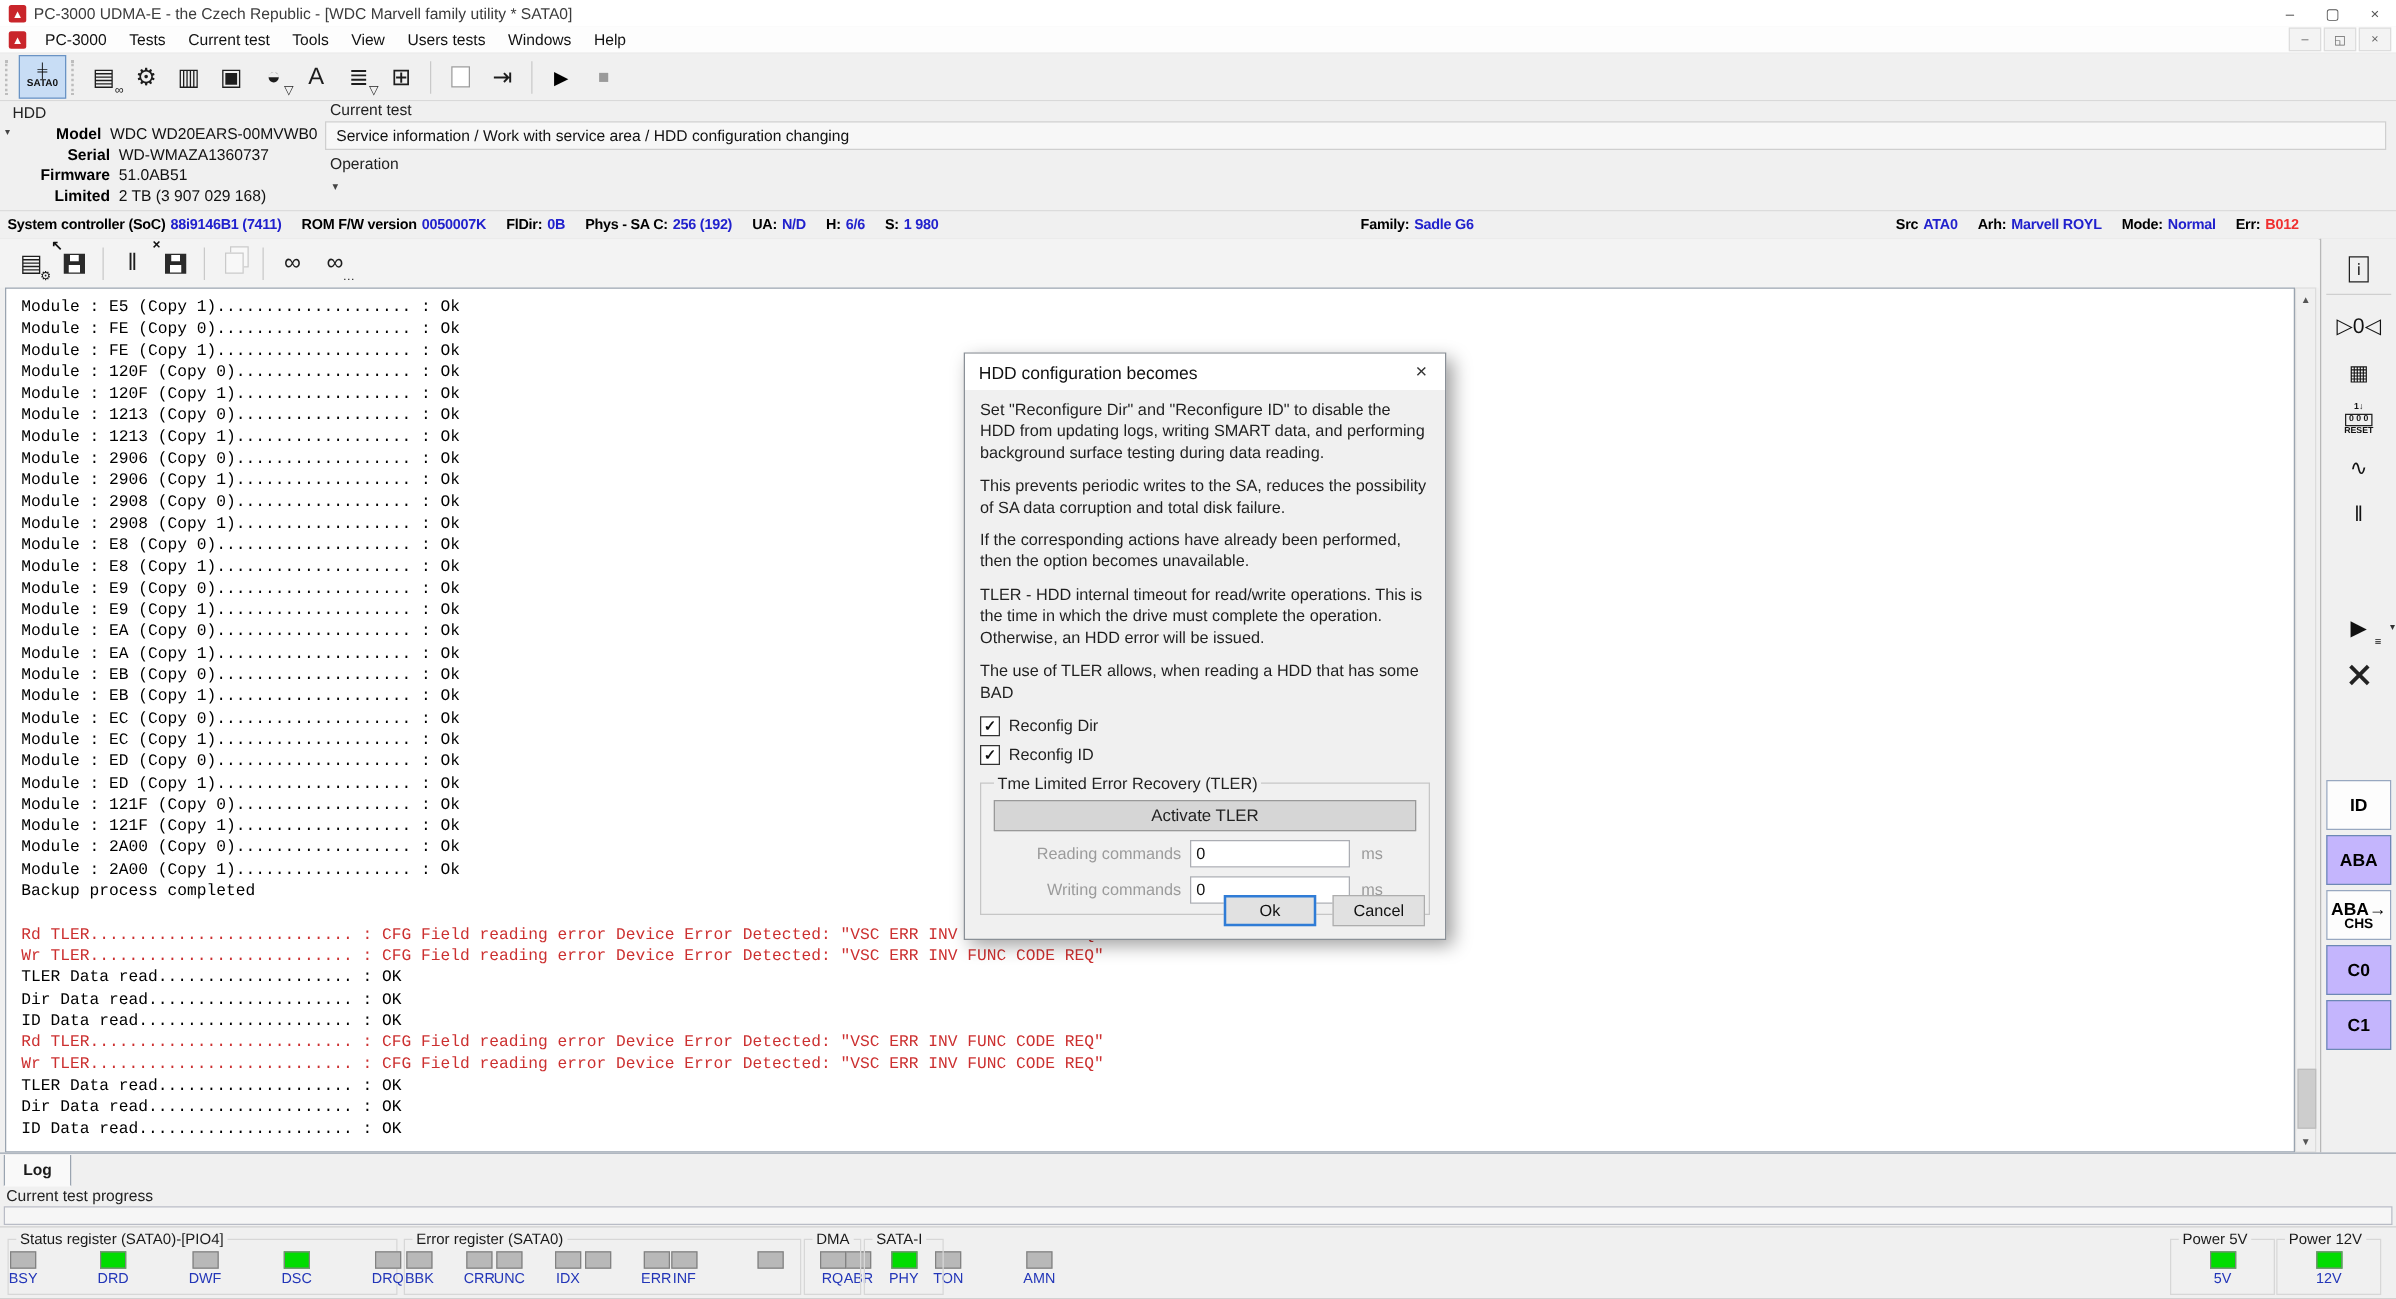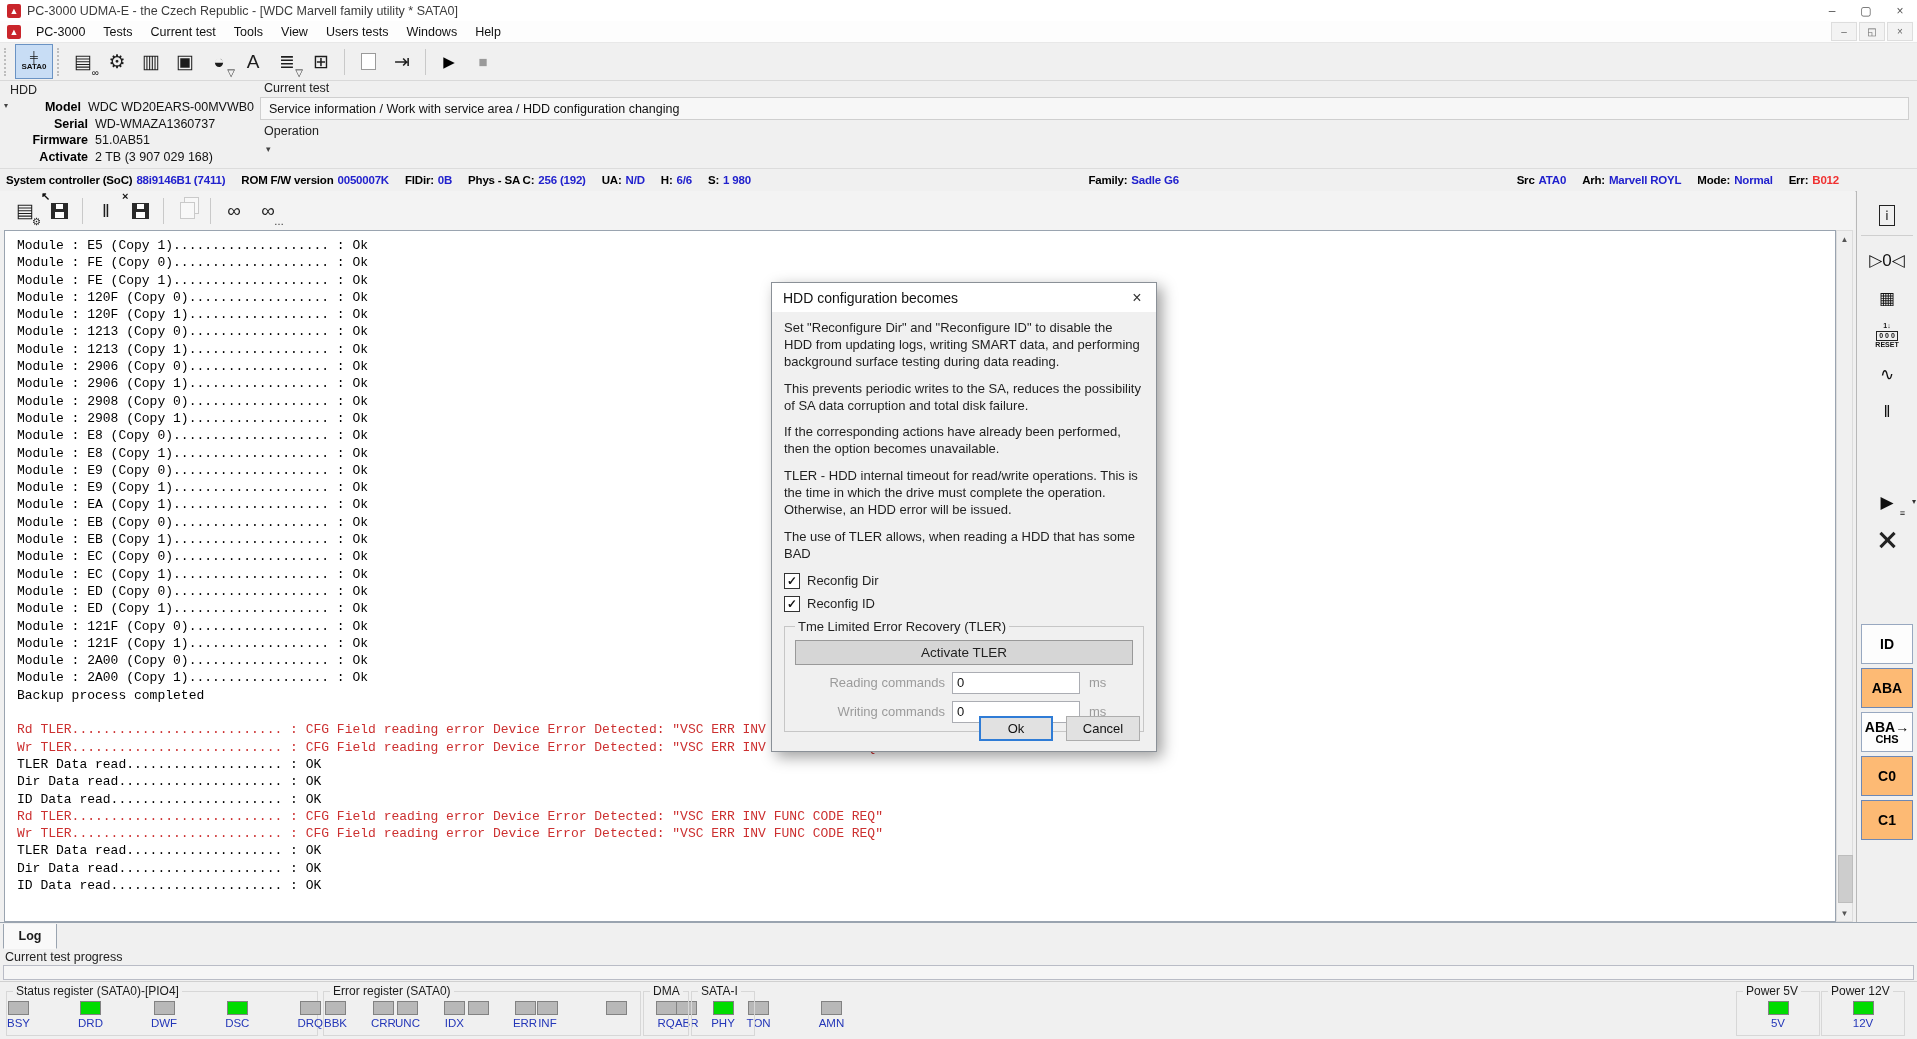--- a/index.html
+++ b/index.html
@@ -94,21 +94,21 @@
        font-size:17px;color:#111;position:relative;}
   .ric .sub{position:absolute;right:2px;bottom:-2px;font-size:9px;}
   .ric .caret{position:absolute;right:-9px;top:9px;font-size:8px;color:#333;}
   .ric.boxed>span{border:1.5px solid #222;padding:0 5px 1px 5px;font-size:13px;}
   .rdivider{height:1px;background:#cfcfcf;margin:6px 4px;}
   .reset-ic{text-align:center;font-size:7px;font-weight:bold;line-height:1.25;color:#111;}
   .reset-ic .mid{border:1px solid #222;padding:0 2px;display:inline-block;font-size:7px;}
   .rbtn{width:52px;height:40px;margin:4px auto 0 auto;display:flex;flex-direction:column;align-items:center;
         justify-content:center;font-weight:bold;font-size:14px;line-height:14px;border:1px solid #98a8c0;
         background:#fdfdfd;color:#000;box-sizing:border-box;}
-  .rbtn.blue{background:#fdba74;border-color:#6d88b5;}
+  .rbtn.blue{background:#c4b5fd;border-color:#6d88b5;}
   .rbtn .l2{font-size:11px;line-height:11px;}
   
   #tabrow{position:absolute;left:0;top:922px;right:0;height:26px;border-top:1px solid #9aa4b0;background:#f0f0f0;}
   #log-tab{position:absolute;left:3px;top:1px;width:52px;height:24px;background:#f9f9f9;border:1px solid #9aa4b0;
            border-top:none;border-bottom:1px solid #f9f9f9;display:flex;align-items:center;justify-content:center;
            font-size:12.5px;font-weight:bold;}
   #progress-label{position:absolute;left:5px;top:950px;font-size:12.5px;color:#222;}
   #progress-bar{position:absolute;left:3px;top:965px;right:3px;height:13px;background:#f6f6f6;border:1px solid #b9bcc6;}
   
   #bottombar{position:absolute;left:0;top:981px;right:0;height:58px;background:#f0f0f0;border-top:1px solid #d0d0d0;}
@@ -242,21 +242,21 @@
           </div>
           <div class="hdd-row">
             <b>Serial</b>
             <span>WD-WMAZA1360737</span>
           </div>
           <div class="hdd-row">
             <b>Firmware</b>
             <span>51.0AB51</span>
           </div>
           <div class="hdd-row">
-            <b>Activate</b>
+            <b>Limited</b>
             <span>2 TB (3 907 029 168)</span>
           </div>
         </div>
     </div>
     <div id="right-info">
       <div class="gl">Current test</div>
       <div id="ct-box">Service information / Work with service area / HDD configuration changing</div>
       <div class="gl" id="op-label">Operation</div>
       <div id="op-arrow">▾</div>
     </div>
@@ -318,20 +318,21 @@
         <div class="logline">Module : 1213 (Copy 0).................. : Ok</div>
         <div class="logline">Module : 1213 (Copy 1).................. : Ok</div>
         <div class="logline">Module : 2906 (Copy 0).................. : Ok</div>
         <div class="logline">Module : 2906 (Copy 1).................. : Ok</div>
         <div class="logline">Module : 2908 (Copy 0).................. : Ok</div>
         <div class="logline">Module : 2908 (Copy 1).................. : Ok</div>
         <div class="logline">Module : E8 (Copy 0).................... : Ok</div>
         <div class="logline">Module : E8 (Copy 1).................... : Ok</div>
         <div class="logline">Module : E9 (Copy 0).................... : Ok</div>
         <div class="logline">Module : E9 (Copy 1).................... : Ok</div>
+        <div class="logline">Module : EA (Copy 0).................... : Ok</div>
         <div class="logline">Module : EA (Copy 1).................... : Ok</div>
         <div class="logline">Module : EB (Copy 0).................... : Ok</div>
         <div class="logline">Module : EB (Copy 1).................... : Ok</div>
         <div class="logline">Module : EC (Copy 0).................... : Ok</div>
         <div class="logline">Module : EC (Copy 1).................... : Ok</div>
         <div class="logline">Module : ED (Copy 0).................... : Ok</div>
         <div class="logline">Module : ED (Copy 1).................... : Ok</div>
         <div class="logline">Module : 121F (Copy 0).................. : Ok</div>
         <div class="logline">Module : 121F (Copy 1).................. : Ok</div>
         <div class="logline">Module : 2A00 (Copy 0).................. : Ok</div>

